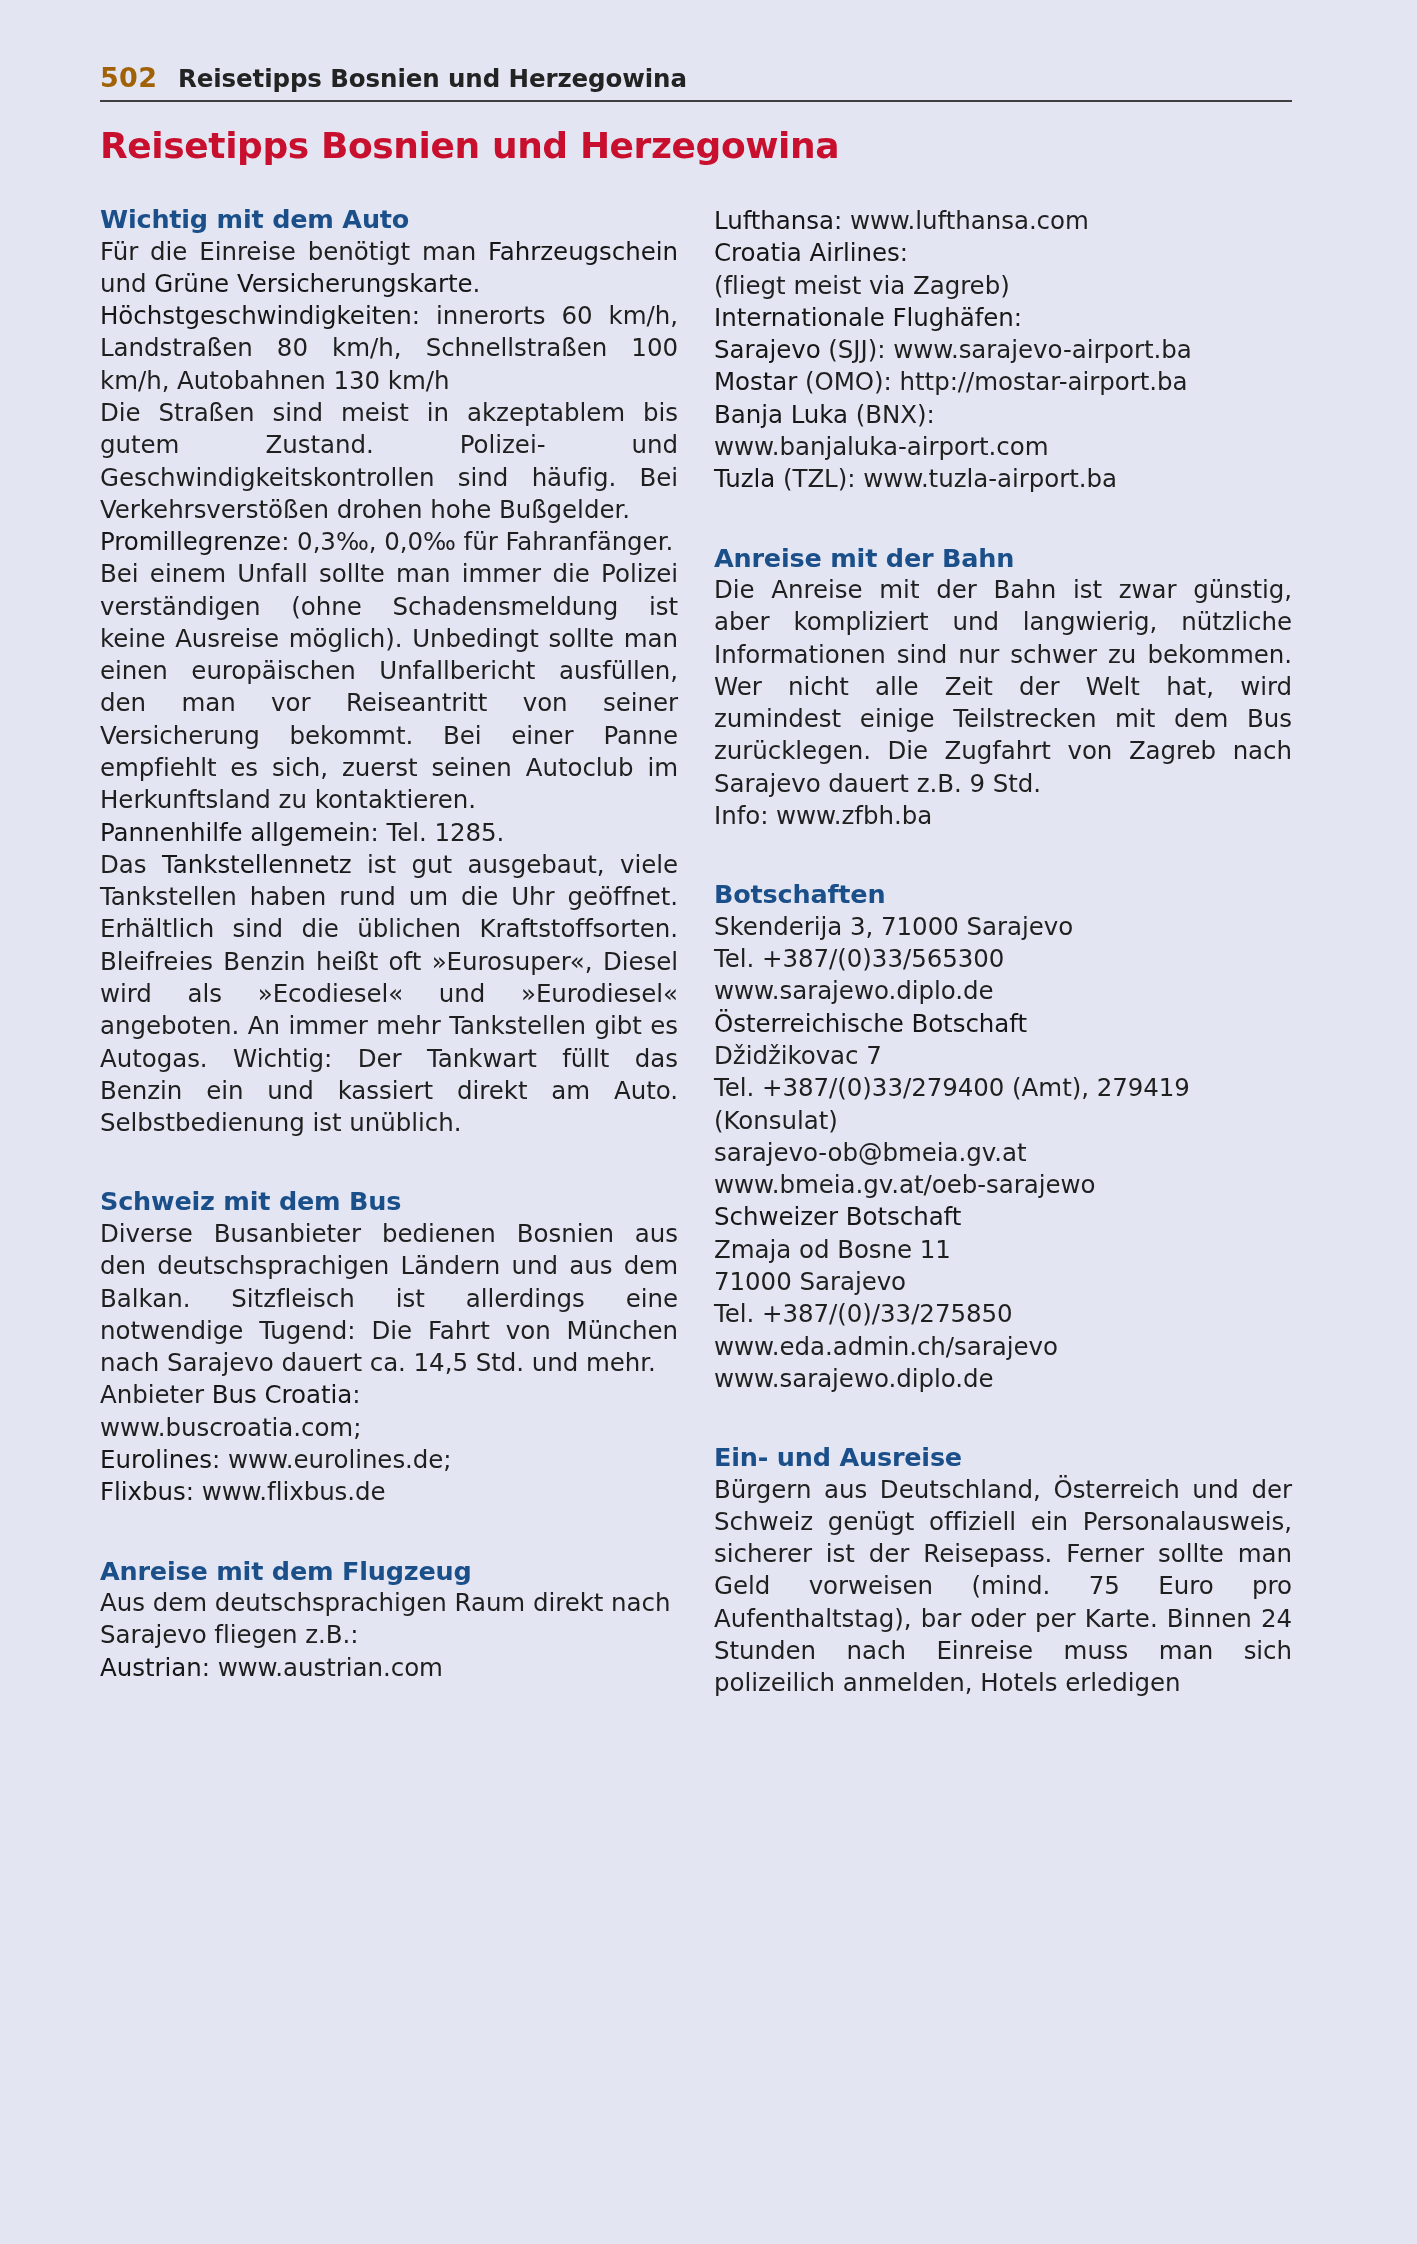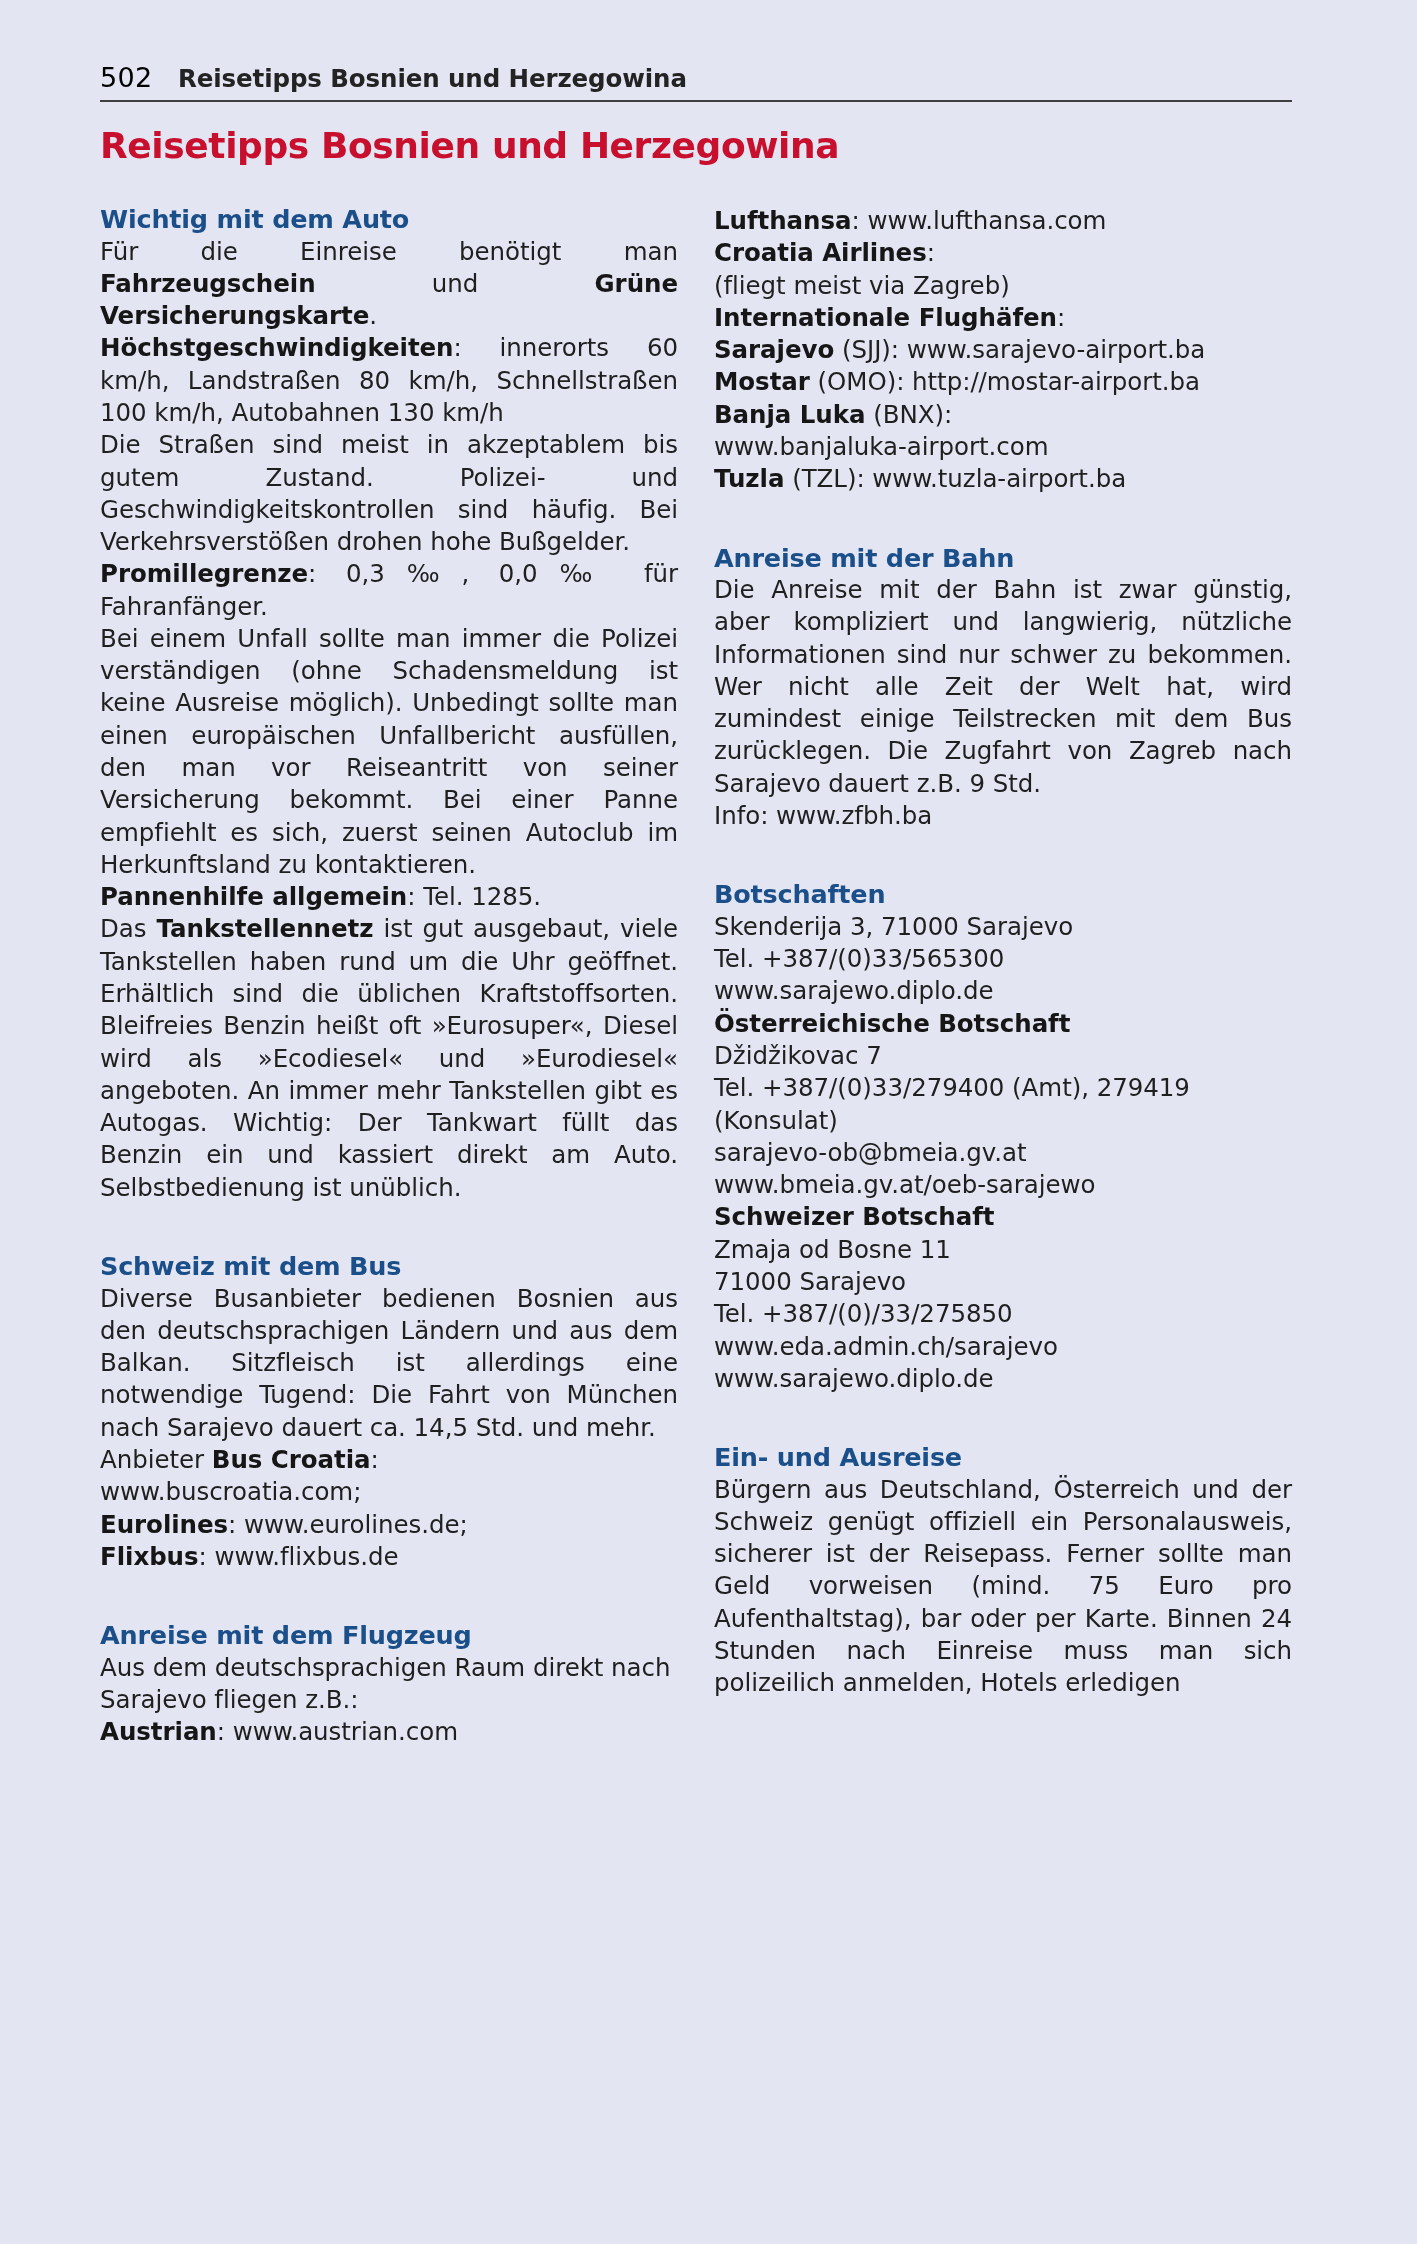--- a/index.html
+++ b/index.html
@@ -28,22 +28,22 @@
     left: 100px;
     top: 62px;
     width: 1192px;
     display: flex;
     align-items: baseline;
     border-bottom: 2.5px solid #3f3f42;
     padding-bottom: 7px;
   }
   .folio {
     font-size: 27px;
-    font-weight: 400;
-    color: #000000;
+    font-weight: 700;
+    color: #a16207;
     letter-spacing: 0.3px;
     min-width: 78px;
   }
   .runhead-title {
     font-size: 24.5px;
     font-weight: 700;
     color: #232323;
     letter-spacing: -0.1px;
   }
 
@@ -91,21 +91,21 @@
     letter-spacing: -0.05px;
   }
   p.body.just {
     text-align: justify;
     text-align-last: left;
   }
   p.body.left {
     text-align: left;
   }
   b, strong {
-    font-weight: 700;
+    font-weight: 400;
     color: #161616;
   }
 </style>
 </head>
 <body>
 
 <div class="page">
 
   <div class="runhead">
     <span class="folio">502</span>

